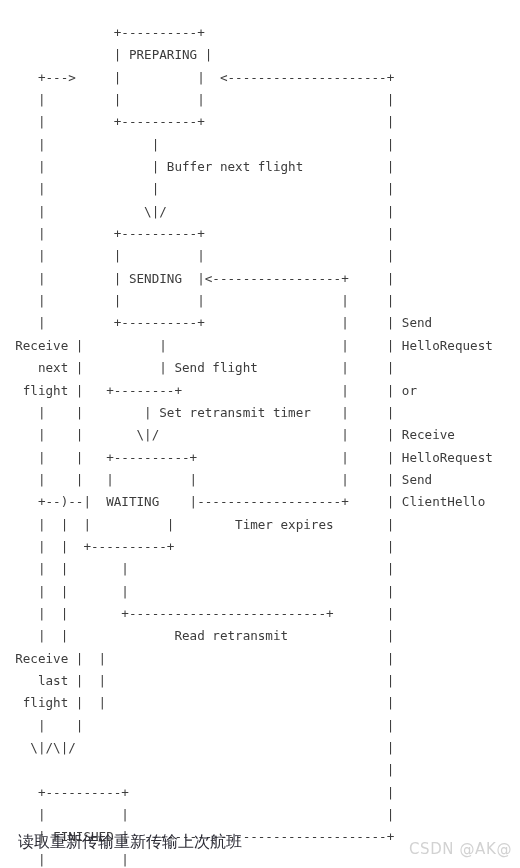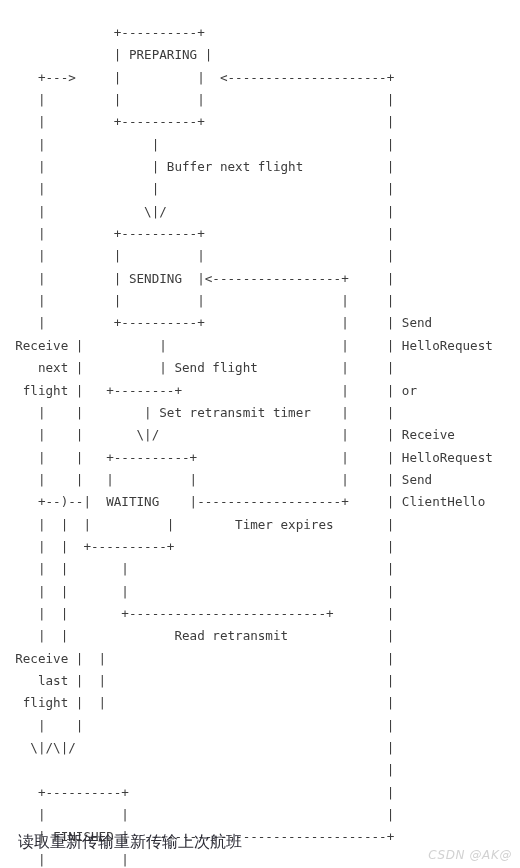--- a/index.html
+++ b/index.html
@@ -45,28 +45,27 @@
     font-family: "DejaVu Sans", "Liberation Sans", sans-serif;
     font-size: 16px;
     line-height: 24px;
     color: #2b2b35;
     white-space: pre;
   }
 
   #watermark {
     position: absolute;
     right: 8px;
-    top: 22px;
+    top: 14px;
     font-family: "DejaVu Sans", "Liberation Sans", sans-serif;
-    font-size: 12px;
+    font-size: 15px;
     letter-spacing: 0.6px;
     color: #d2d2d2;
     white-space: pre;
     user-select: none;
-    font-style: italic;
   }
 </style>
 </head>
 <body>
 
 <div id="ascii-diagram">               +----------+
                | PREPARING |
      +---&gt;     |          |  &lt;---------------------+
      |         |          |                        |
      |         +----------+                        |

